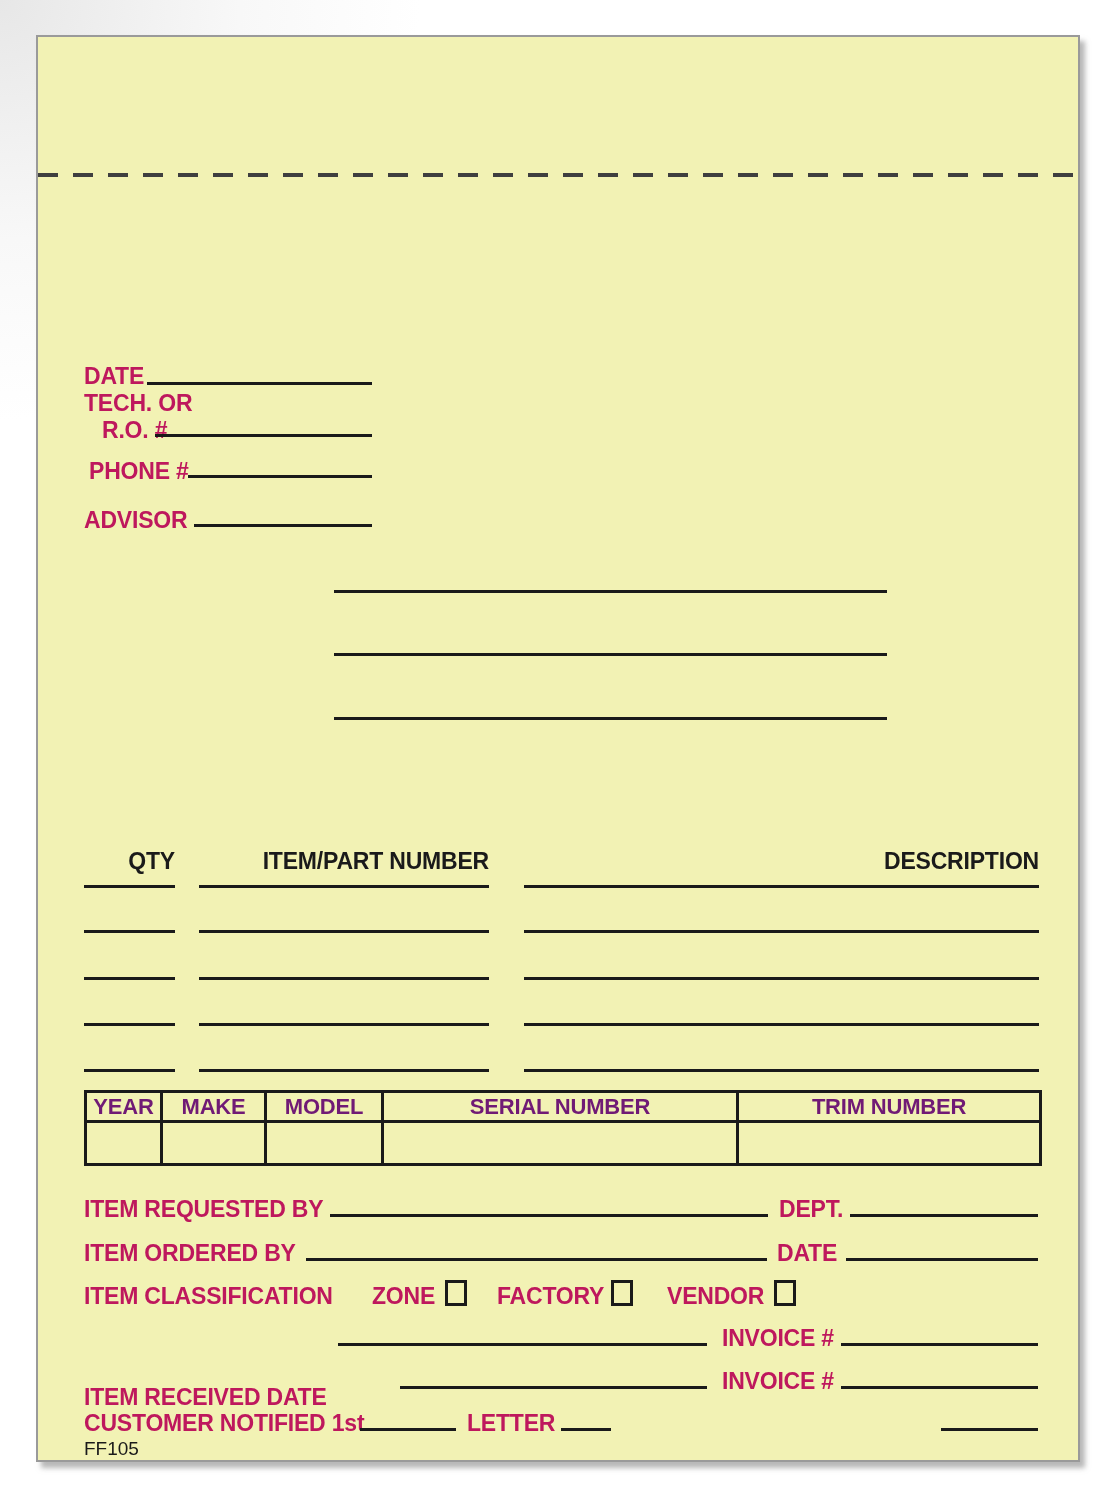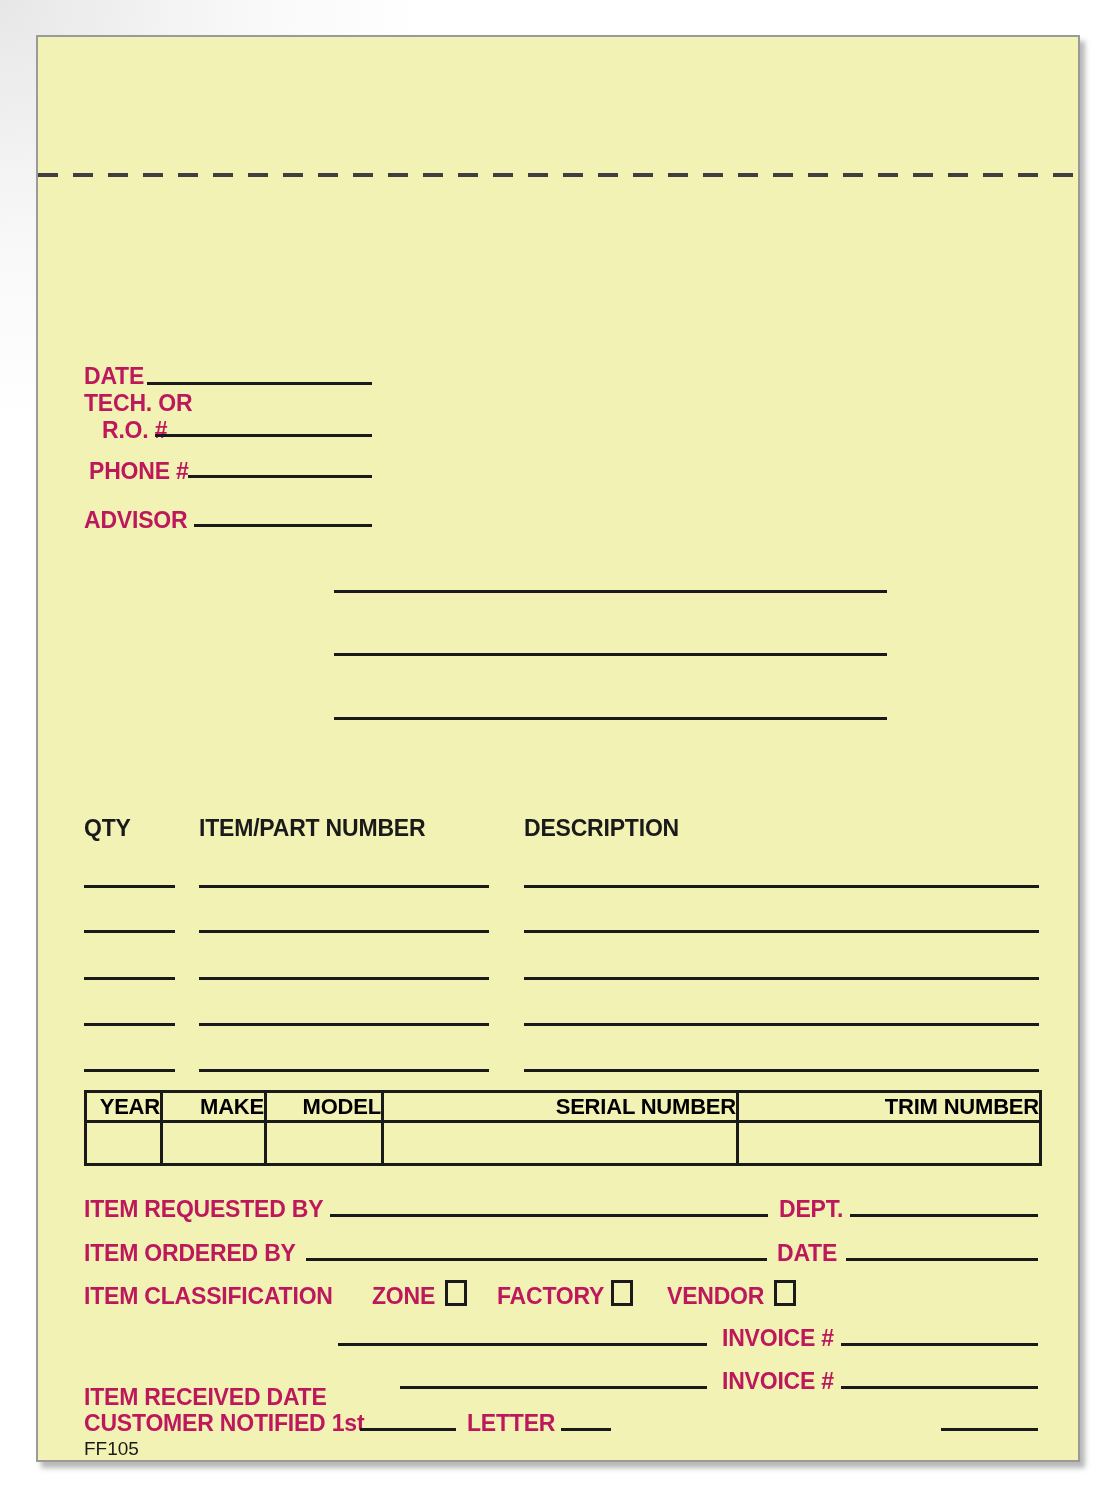--- a/index.html
+++ b/index.html
@@ -18,27 +18,27 @@
     color:#1a1a1a;
   }
   .abs{position:absolute;white-space:nowrap;}
   .lbl{font-weight:700;font-size:23px;line-height:1;letter-spacing:-0.2px;color:#be185d;}
   .lbl-sm{font-weight:400;font-size:19px;line-height:1;color:#1a1a1a;}
   .wline{position:absolute;height:3px;background:#1a1a1a;}
   .perf{
     position:absolute;left:0;top:136px;width:100%;height:4px;
     background:repeating-linear-gradient(to right,#3f3f3f 0 20px,transparent 20px 35px);
   }
-  .colhead{position:absolute;text-align:left;font-weight:700;font-size:23px;line-height:1;letter-spacing:-0.2px;}
+  .colhead{position:absolute;text-align:right;font-weight:700;font-size:23px;line-height:1;letter-spacing:-0.2px;margin-top:33px;}
   .vtable{
     position:absolute;left:46px;top:1053px;width:955px;
     border-collapse:collapse;table-layout:fixed;
   }
   .vtable th,.vtable td{border:3px solid #1a1a1a;padding:0;}
-  .vtable th{height:27px;font-size:22px;font-weight:700;text-align:right;letter-spacing:-0.2px;color:#000000;}
+  .vtable th{height:27px;font-size:22px;font-weight:700;text-align:center;letter-spacing:-0.2px;color:#701a75;}
   .vtable td{height:40px;}
   .chk{
     position:absolute;width:22px;height:26px;box-sizing:border-box;
     border:3px solid #1a1a1a;background:transparent;
   }
 </style>
 </head>
 <body>
 
 <div class="paper">

